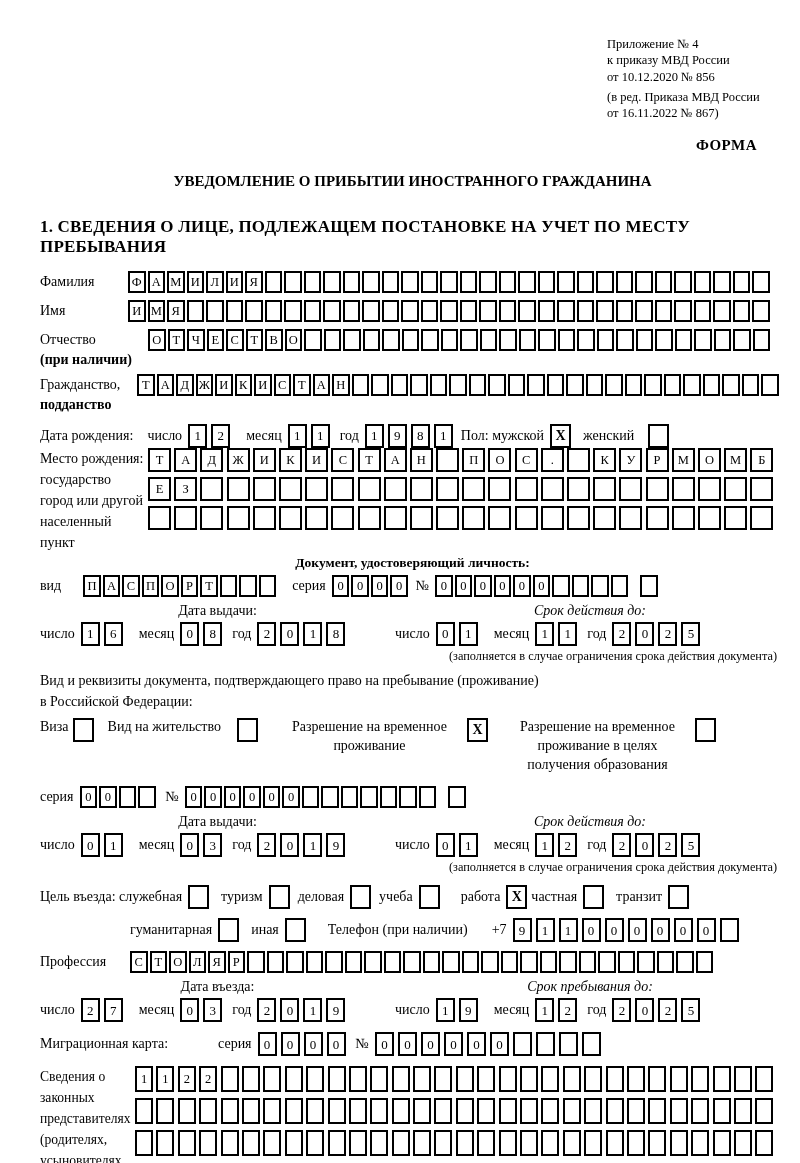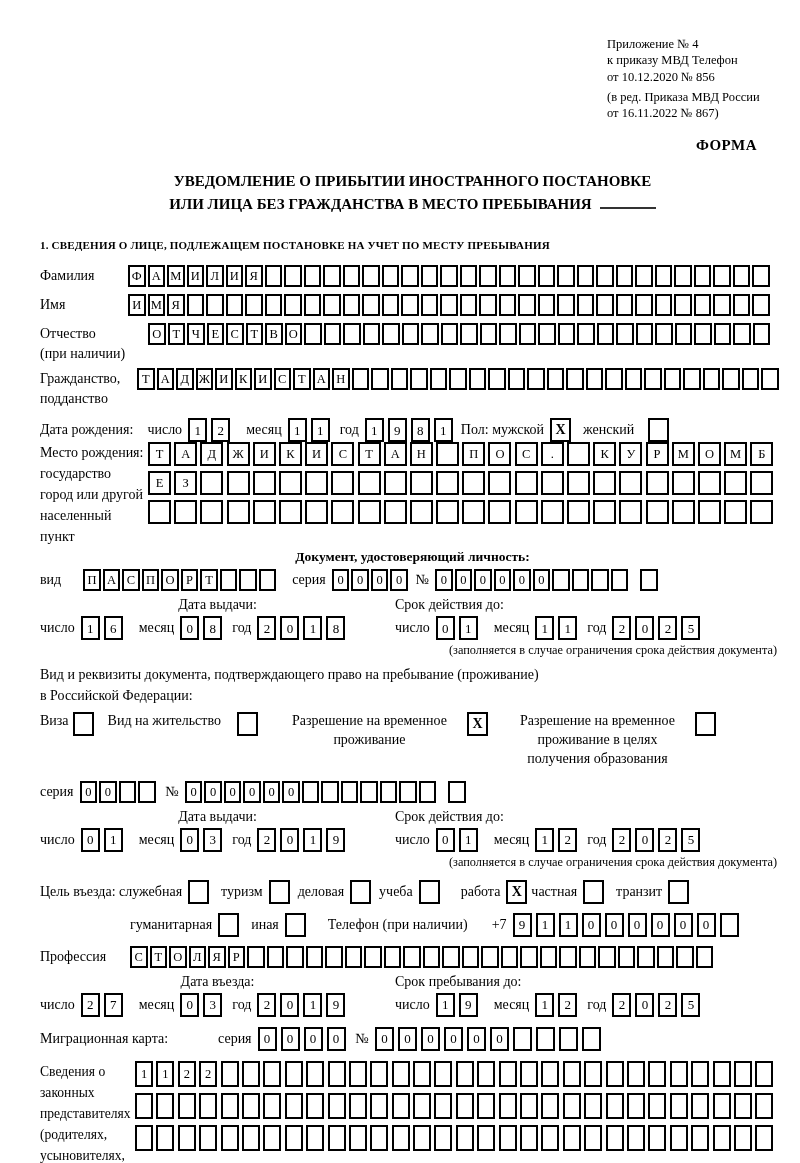--- a/index.html
+++ b/index.html
@@ -8,29 +8,29 @@
   .page{box-sizing:border-box;width:800px;height:916px;padding:36px 15px 6px 40px;}
 
   
   .appendix{margin-left:auto;width:178px;font-size:12.5px;line-height:1.3;}
   .appendix .gap{height:4px;}
   .forma{ text-align:right;padding-right:28px;font-weight:bold;font-size:15px;margin-top:16px;letter-spacing:.5px;}
 
   .title{ text-align:center;font-weight:bold;font-size:15px;margin-top:16px;line-height:1.5;}
   .t-underline{display:inline-block;width:56px;border-bottom:2px solid #333;margin-left:8px;vertical-align:baseline;}
 
-  .section-title{font-weight:bold;font-size:11px;margin-top:24px;letter-spacing:.2px;}
+  .section-title{font-weight:bold;font-size:17px;margin-top:24px;letter-spacing:.2px;}
 
   
   .row{display:flex;align-items:center;margin-top:7px;}
   .row.top{align-items:flex-start;}
   .lbl{flex:0 0 88px;}
   .lbl.w108{flex-basis:108px;}
   .lbl .l1{display:block;line-height:22px;}
-  .lbl .l2{display:block;line-height:18px;}
+  .lbl .l2{display:block;line-height:18px;font-weight:bold;}
 
   .cells{display:flex;flex-wrap:nowrap;}
   .cell{box-sizing:border-box;flex:0 0 auto;width:17.5px;height:22px;border:2px solid #000;
         margin-right:2px;display:flex;align-items:center;justify-content:center;
         font-size:12.5px;line-height:1;background:#fff;}
   .cellsBig .cell{width:23px;height:24px;margin-right:3.2px;}
   .cellsTall .cell{width:18px;height:26px;margin-right:3.4px;}
   .cellsD .cell{width:19px;height:24px;margin-right:4px;font-size:13px;}
   .gapbox{width:10px;}
 
@@ -42,21 +42,21 @@
 
   
   .bp{display:flex;align-items:flex-start;}
   .bp-labels{flex:0 0 108px;line-height:21px;}
   .bp-cells .cells{margin-bottom:5px;}
 
   .center-bold{text-align:center;font-weight:bold;font-size:13.5px;margin-top:2px;}
 
   .dh{display:flex;margin-top:6px;}
   .dh-left{width:355px;text-align:center;}
-  .dh-right{flex:1;text-align:left;}
+  .dh-right{flex:1;text-align:center;font-style:italic;}
   .dates{display:flex;align-items:center;margin-top:3px;}
   .dg{display:flex;align-items:center;}
   .dg-left{width:355px;}
   .note{ text-align:right;font-size:12.3px;margin-top:3px;padding-right:8px;}
 
   .plain{margin-top:9px;}
 
   .permit-row{display:flex;align-items:flex-start;margin-top:8px;}
   .permit-row .txt{line-height:1.35;}
   .permit-row .c2{width:195px;text-align:center;}
@@ -67,32 +67,31 @@
   .legal-labels{flex:0 0 95px;line-height:21px;font-size:13.6px;}
   .legal-cells .cells{margin-bottom:6px;}
 </style>
 </head>
 <body>
 
 <div class="page">
 
   <div class="appendix">
     <div>Приложение № 4</div>
-    <div>к приказу МВД Телефон</div>
+    <div>к приказу МВД России</div>
     <div>от 10.12.2020 № 856</div>
     <div class="gap"></div>
     <div>(в ред. Приказа МВД России</div>
     <div>от 16.11.2022 № 867)</div>
   </div>
 
   <div class="forma">ФОРМА</div>
 
   <div class="title">
-    <div>УВЕДОМЛЕНИЕ О ПРИБЫТИИ ИНОСТРАННОГО ПОСТАНОВКЕ</div>
-    <div><span>ИЛИ ЛИЦА БЕЗ ГРАЖДАНСТВА В МЕСТО ПРЕБЫВАНИЯ</span><span class="t-underline"></span></div>
+    <div>УВЕДОМЛЕНИЕ О ПРИБЫТИИ ИНОСТРАННОГО ГРАЖДАНИНА</div>
   </div>
 
   <div class="section-title">1. СВЕДЕНИЯ О ЛИЦЕ, ПОДЛЕЖАЩЕМ ПОСТАНОВКЕ НА УЧЕТ ПО МЕСТУ ПРЕБЫВАНИЯ</div>
 
   <div class="row" style="margin-top:14px;">
     <div class="lbl">Фамилия</div>
     <div class="cells">
         <div class="cell">Ф</div>
         <div class="cell">А</div>
         <div class="cell">М</div>

